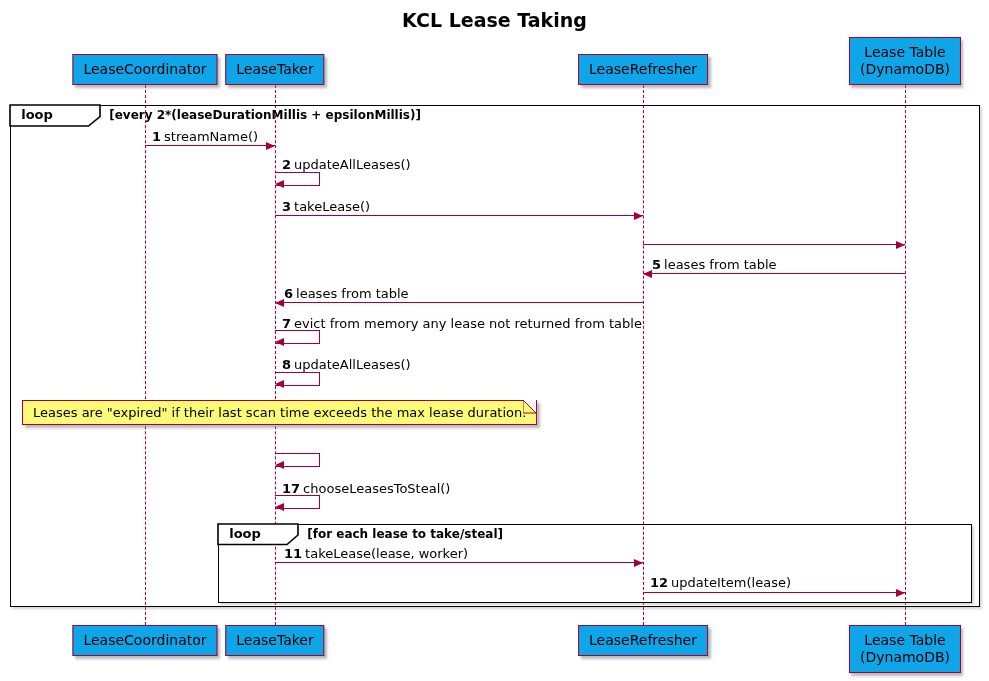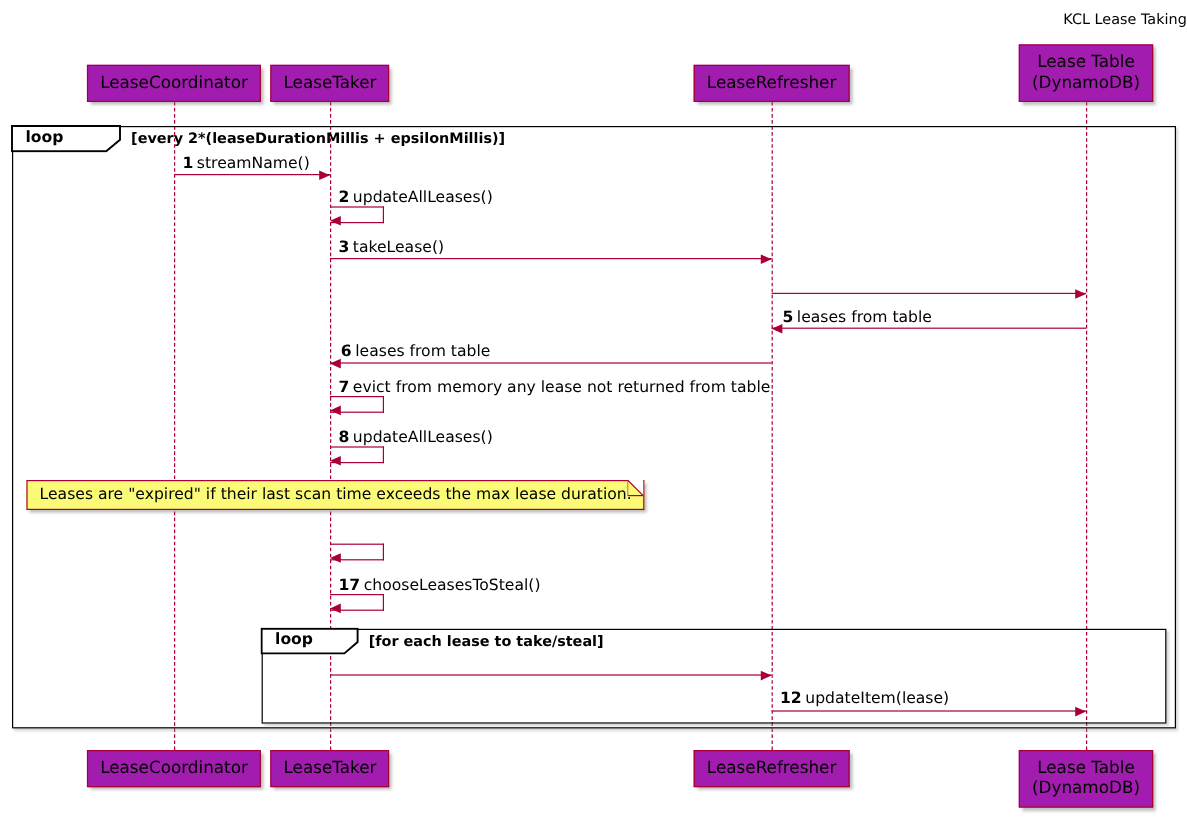--- a/index.html
+++ b/index.html
@@ -1,20 +1,20 @@
 <!DOCTYPE html>
 <html><head>
 <meta charset="utf-8">
 <style>
   html,body{margin:0;padding:0}
   body{font-family:"DejaVu Sans","Liberation Sans",sans-serif;background:#ffffff;color:#000}
   #diagram{position:relative;width:989px;height:681px;background:#ffffff;overflow:hidden}
-  .title{position:absolute;top:9px;left:0;width:100%;text-align:right;font-size:12px;font-weight:400;color:#000}
+  .title{position:absolute;top:9px;left:0;width:100%;text-align:center;font-size:19px;font-weight:700;color:#000}
   .lifeline{position:absolute;top:85px;height:540px;width:0;border-left:1px dashed #A80036}
-  .participant{position:absolute;transform:translateX(-50%);background:#a21caf;border:1.6px solid #A80036;
+  .participant{position:absolute;transform:translateX(-50%);background:#0ea5e9;border:1.6px solid #A80036;
     box-shadow:2.5px 2.5px 2.5px rgba(120,120,120,0.5);padding:6px 10px;font-size:14px;line-height:17px;
     text-align:center;white-space:nowrap}
   .frame{position:absolute;border:1.8px solid #000;box-shadow:2px 2px 2px rgba(150,150,150,0.4)}
   .frame-head{position:absolute;top:-1.8px;left:-1.8px;height:23px}
   .pentagon{position:absolute;top:0;left:0;display:block}
   .loop-keyword{position:absolute;left:12px;top:3px;font-size:13px;font-weight:700}
   .loop-condition{position:absolute;top:4px;font-size:12px;font-weight:700;white-space:nowrap}
   .msg{position:absolute;font-size:13px;white-space:nowrap}
   .msg b{margin-right:3px;font-weight:700}
   .arrow{position:absolute;height:0;border-top:1px solid #A80036}
@@ -91,20 +91,21 @@
       <path d="M0,0 L13,13" stroke="#A80036" stroke-width="1"></path>
     </svg>
     <span>Leases are "expired" if their last scan time exceeds the max lease duration.</span>
   </div>
 
   <div class="self-arrow" style="left:275px;top:453px"></div>
 
   <div class="msg" style="left:282px;top:481px"><b>17</b><span>chooseLeasesToSteal()</span></div>
   <div class="self-arrow" style="left:275px;top:495px"></div>
 
+  <div class="msg" style="left:284px;top:546px"><b>11</b><span>takeLease(lease, worker)</span></div>
   <div class="arrow right" style="left:275px;top:562px;width:368px"></div>
 
   <div class="msg" style="left:650px;top:575px"><b>12</b><span>updateItem(lease)</span></div>
   <div class="arrow right" style="left:643px;top:592px;width:262px"></div>
 
   <div class="participant" style="left:145px;bottom:596px">
     <div>LeaseCoordinator</div>
   </div>
   <div class="participant" style="left:275px;bottom:596px">
     <div>LeaseTaker</div>

